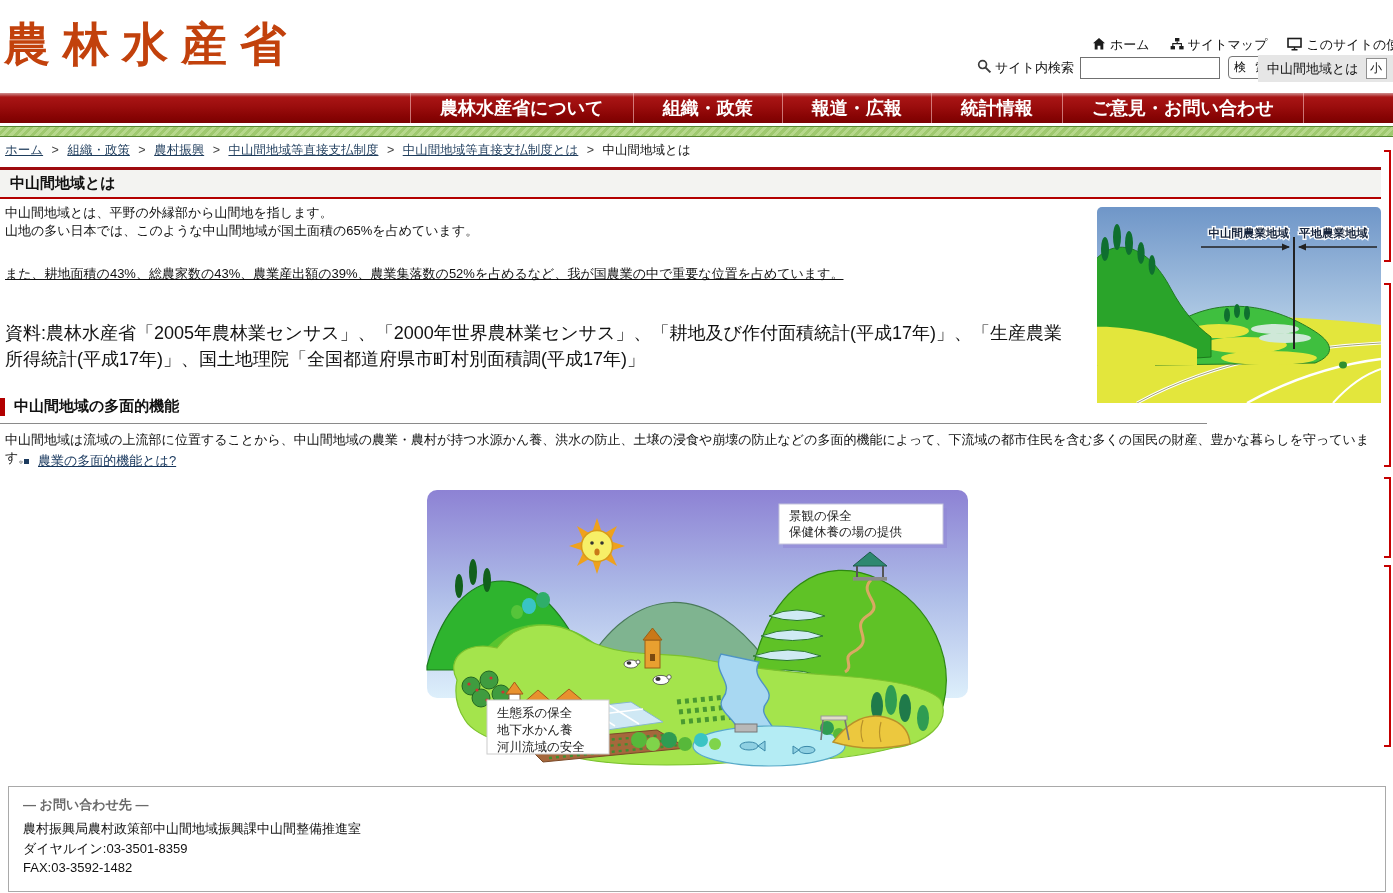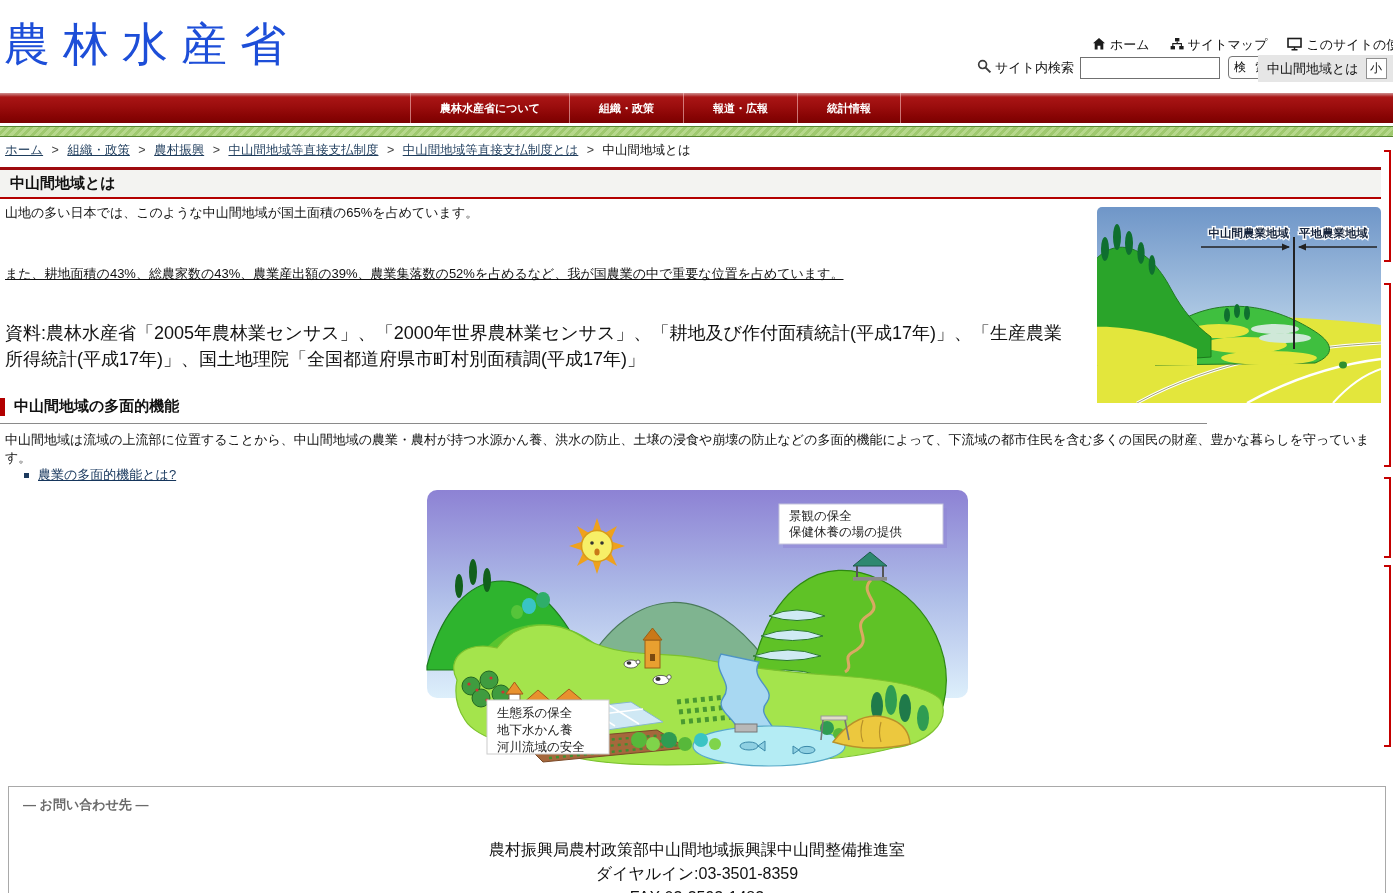--- a/index.html
+++ b/index.html
@@ -2,35 +2,35 @@
 <html><head>
 <meta charset="utf-8">
 <style>
   html,body{margin:0;padding:0;}
   body{width:1393px;height:893px;overflow:hidden;position:relative;background:#fff;
        font-family:"Liberation Sans","DejaVu Sans",sans-serif;color:#111;}
   .abs{position:absolute;}
   a{text-decoration:underline;cursor:pointer;}
 
   
-  .logo{left:4px;top:14px;font-size:46px;font-weight:400;letter-spacing:13px;color:#1d4ed8;white-space:nowrap;}
+  .logo{left:4px;top:14px;font-size:46px;font-weight:700;letter-spacing:13px;color:#c2410c;white-space:nowrap;}
   .util-row{left:1092px;top:36px;display:flex;align-items:center;gap:20px;font-size:13px;white-space:nowrap;}
   .util-item{display:flex;align-items:center;gap:4px;color:#111;text-decoration:none;}
   .search-row{left:977px;top:56px;display:flex;align-items:center;font-size:13px;white-space:nowrap;}
   .search-row .lbl{margin:0 6px 0 3px;}
   .search-input{width:134px;height:18px;border:1px solid #707070;margin-right:8px;}
   .search-btn{font-size:12px;letter-spacing:3px;padding:2px 5px;border:1px solid #777;border-radius:4px;background:#fdfdfd;}
   .fontsize-box{left:1258px;top:55px;height:27px;width:180px;background:#e6e6e6;display:flex;align-items:center;gap:7px;padding:0 0 0 9px;font-size:13px;}
   .fs-btn{width:19px;height:19px;background:#fff;border:1px solid #909090;display:flex;align-items:center;justify-content:center;font-size:12px;flex:none;}
 
   
   .nav{left:0;top:93px;width:1393px;height:30px;display:flex;align-items:stretch;
        background:linear-gradient(to bottom,#cf9090 0,#a91515 4px,#9b0d0d 45%,#880404 78%,#7b0101 100%);}
   .nav-spacer{width:410px;flex:none;}
-  .nav-item{display:flex;align-items:center;padding:0 29px;color:#fff;font-weight:bold;font-size:11px;
+  .nav-item{display:flex;align-items:center;padding:0 29px;color:#fff;font-weight:bold;font-size:18px;
             border-left:1px solid rgba(255,210,210,.55);text-decoration:none;white-space:nowrap;}
   .nav-fill{flex:1;border-left:1px solid rgba(255,210,210,.55);}
   .green-bar{left:0;top:126px;width:1393px;height:9px;border-top:1px solid #54852f;border-bottom:1px solid #54852f;
              background:repeating-linear-gradient(135deg,#b6d88b 0 3px,#9fc96e 3px 6px);}
 
   
   .breadcrumb{left:5px;top:142px;font-size:12.5px;white-space:nowrap;}
   .breadcrumb a{color:#1e3c5c;}
   .breadcrumb .sep{color:#444;margin:0 5px;}
   .breadcrumb .cur{color:#111;}
@@ -43,28 +43,28 @@
   .para{font-size:13px;line-height:1.4;}
   .intro1{left:5px;top:204px;width:1075px;}
   .intro2{left:5px;top:265px;width:1075px;text-decoration:underline;}
   .source{left:5px;top:320px;width:1068px;font-size:18px;line-height:1.45;}
 
   
   .sec2-head{left:0;top:397px;width:1207px;display:flex;align-items:center;gap:9px;padding-bottom:7px;border-bottom:1px solid #8a8a8a;}
   .red-bar{width:5px;height:18px;background:#b20000;flex:none;}
   .sec2-title{font-size:15px;font-weight:bold;}
   .sec2-body{left:5px;top:431px;width:1385px;}
-  .link-row{left:24px;top:466px;display:flex;align-items:center;font-size:13px;}
+  .link-row{left:24px;top:452px;display:flex;align-items:center;font-size:13px;}
   .sq-bullet{width:5px;height:5px;background:#1c3a5e;margin-right:9px;flex:none;}
   .link-row a{color:#16365c;}
 
   
   .contact{left:8px;top:786px;width:1348px;border:1px solid #a9a9a9;padding:9px 14px 13px;}
-  .contact-head{color:#6b6b6b;font-weight:bold;font-size:13px;margin-bottom:24px;}
-  .contact-line{font-size:16px;line-height:1.5;text-align:center;}
+  .contact-head{color:#6b6b6b;font-weight:bold;font-size:13px;margin-bottom:5px;}
+  .contact-line{font-size:13px;line-height:1.5;}
 
   
   .edge-seg{position:absolute;right:2px;width:5px;border-right:2px solid #c40000;border-top:2px solid #c40000;border-bottom:2px solid #c40000;}
 
   svg text{font-family:"Liberation Sans","DejaVu Sans",sans-serif;}
   .icon{flex:none;display:inline-block;}
 </style>
 </head>
 <body>
 
@@ -121,20 +121,21 @@
   <span class="fs-btn">小</span>
 
 </div>
 
 <div class="abs nav">
   <div class="nav-spacer"></div>
   <a class="nav-item">農林水産省について</a>
   <a class="nav-item">組織・政策</a>
   <a class="nav-item">報道・広報</a>
   <a class="nav-item">統計情報</a>
+  <a class="nav-item">ご意見・お問い合わせ</a>
   <div class="nav-fill"></div>
 </div>
 <div class="abs green-bar"></div>
 
 <div class="abs breadcrumb">
   <a>ホーム</a>
   <span class="sep">&gt;</span>
   <a>組織・政策</a>
   <span class="sep">&gt;</span>
   <a>農村振興</a>
@@ -142,20 +143,21 @@
   <a>中山間地域等直接支払制度</a>
   <span class="sep">&gt;</span>
   <a>中山間地域等直接支払制度とは</a>
   <span class="sep">&gt;</span>
   <span class="cur">中山間地域とは</span>
 </div>
 
 <div class="abs title-bar">中山間地域とは</div>
 
 <div class="abs para intro1">
+  <div>中山間地域とは、平野の外縁部から山間地を指します。</div>
   <div>山地の多い日本では、このような中山間地域が国土面積の65%を占めています。</div>
 </div>
 <div class="abs para intro2">また、耕地面積の43%、総農家数の43%、農業産出額の39%、農業集落数の52%を占めるなど、我が国農業の中で重要な位置を占めています。</div>
 <div class="abs source">資料:農林水産省「2005年農林業センサス」、「2000年世界農林業センサス」、「耕地及び作付面積統計(平成17年)」、「生産農業所得統計(平成17年)」、国土地理院「全国都道府県市町村別面積調(平成17年)」</div>
 
 <svg class="abs" style="left:1097px;top:207px;" width="284" height="196" viewBox="0 0 284 196">
   <defs>
     <linearGradient id="skyA" x1="0" y1="0" x2="0" y2="1">
       <stop offset="0" stop-color="#6f96c8"></stop>
         <stop offset="0.65" stop-color="#b7d0e8"></stop>

